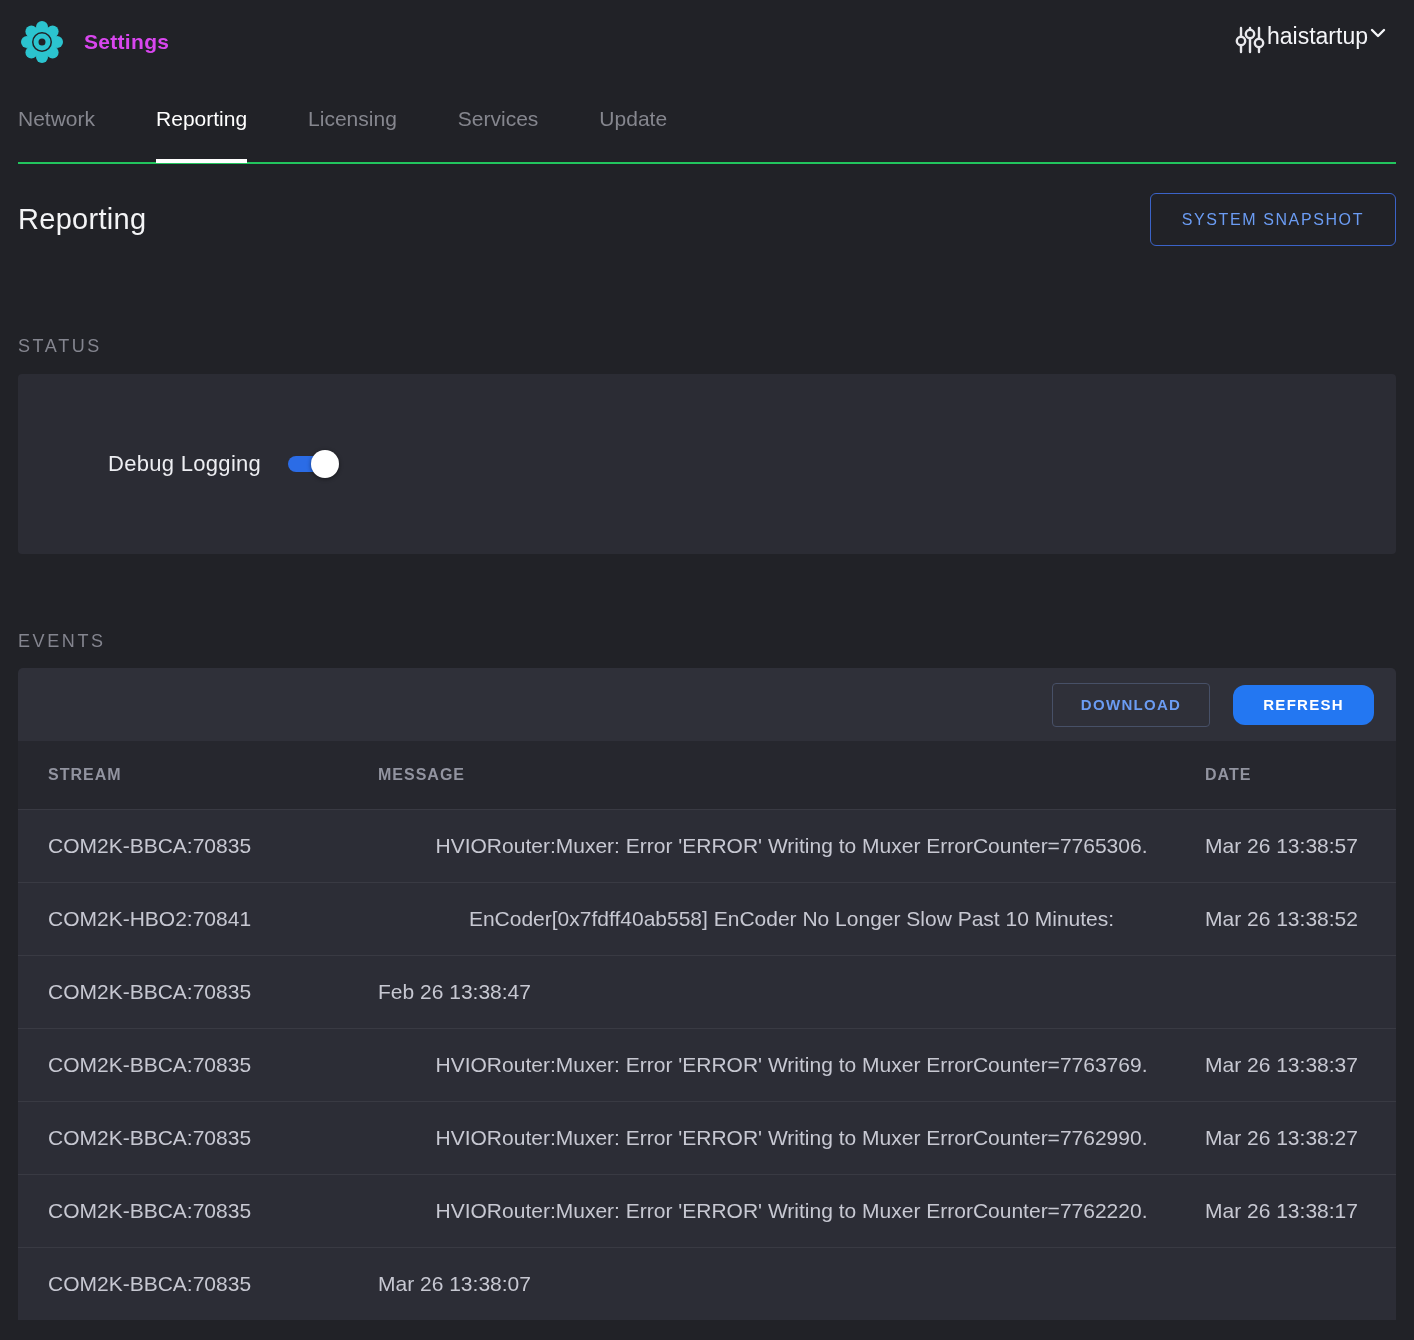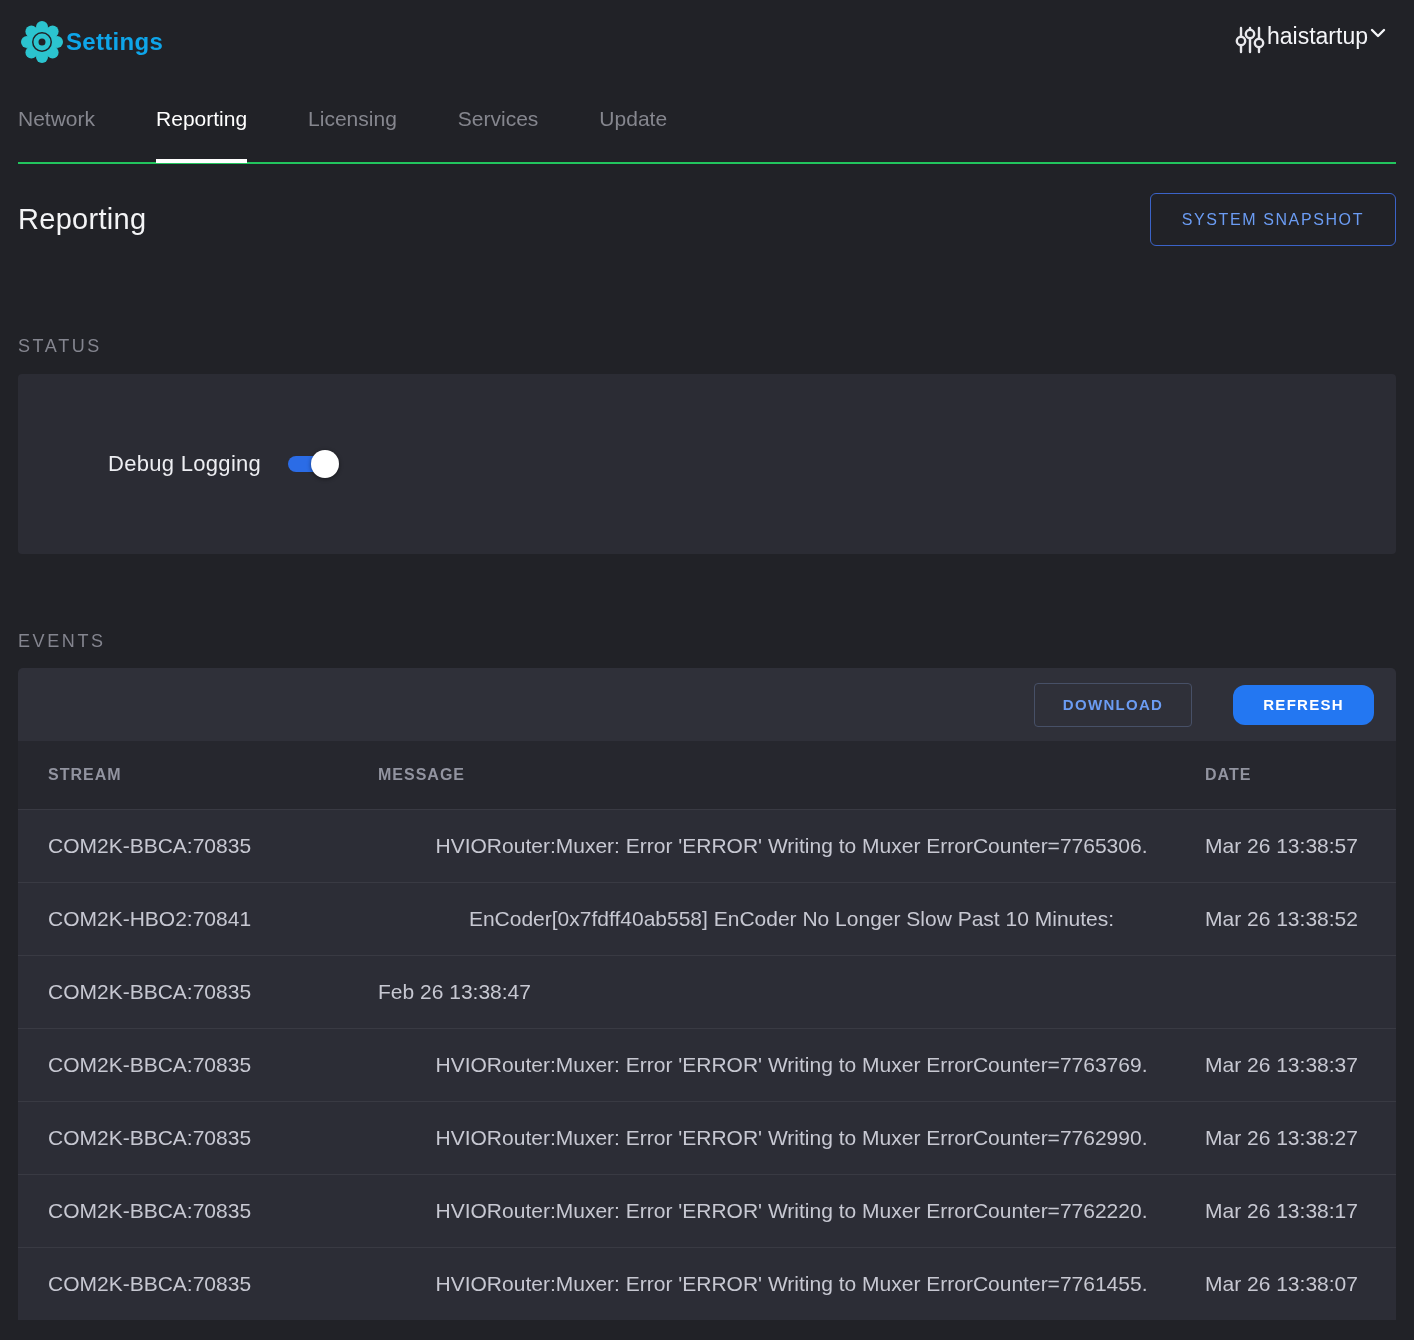--- a/index.html
+++ b/index.html
@@ -7,21 +7,21 @@
   body {
     background:#212227;
     font-family:"Liberation Sans", sans-serif;
     color:#e9eaee;
     -webkit-font-smoothing:antialiased;
   }
 
   
   .app-header { display:flex; align-items:center; padding:18px 26px 0 18px; }
   .app-icon { width:48px; height:48px; flex:0 0 auto; }
-  .app-title { font-size:24px; font-weight:700; color:#0ea5e9; letter-spacing:.3px; }
+  .app-title { margin-left:18px; font-size:21px; font-weight:700; color:#d946ef; letter-spacing:.3px; }
   .header-right { margin-left:auto; display:flex; align-items:flex-start; cursor:pointer; }
   .account-name { font-size:23px; font-weight:500; color:#f4f5f8; }
 
   
   .tabs { margin:41px 18px 0; display:flex; gap:61px; border-bottom:2px solid #22c55e; }
   .tab { font-size:21px; color:#85868e; padding-bottom:31px; position:relative; cursor:pointer; white-space:nowrap; }
   .tab.active { color:#ffffff; }
   .tab.active::after { content:""; position:absolute; left:0; right:0; bottom:-1px; height:4px; background:#ffffff; }
 
   
@@ -60,21 +60,21 @@
     justify-content:flex-end; gap:23px; padding-right:22px;
   }
   .btn-download {
     height:44px; padding:0 28px; border-radius:4px;
     border:1px solid #475067; color:#6b9cf3;
     font-size:15px; font-weight:600; letter-spacing:1.3px;
   }
   .btn-refresh {
     height:40px; padding:0 30px; border-radius:12px;
     background:#2377f2; color:#ffffff;
-    font-size:15px; font-weight:700; letter-spacing:1.3px;margin-left:18px;
+    font-size:15px; font-weight:700; letter-spacing:1.3px;
   }
 
   .grid-cols { display:grid; grid-template-columns:330px 1fr 166px; align-items:center; padding:0 25px 0 30px; }
   .table-head { background:#26272e; height:68px; }
   .th { font-size:16px; font-weight:600; color:#9294a0; letter-spacing:1px; }
   .table-row { background:#2c2d36; height:73px; border-top:1px solid #393a43; font-size:21px; color:#c7c8d2; }
   .table-row:first-of-type { border-top:none; }
   .cell { white-space:nowrap; overflow:hidden; }
   .cell-message { text-align:center; }
 </style>
@@ -184,17 +184,16 @@
     <span class="cell cell-message">HVIORouter:Muxer: Error 'ERROR' Writing to Muxer ErrorCounter=7762990.</span>
     <span class="cell">Mar 26 13:38:27</span>
   </div>
   <div class="grid-cols table-row">
     <span class="cell">COM2K-BBCA:70835</span>
     <span class="cell cell-message">HVIORouter:Muxer: Error 'ERROR' Writing to Muxer ErrorCounter=7762220.</span>
     <span class="cell">Mar 26 13:38:17</span>
   </div>
   <div class="grid-cols table-row">
     <span class="cell">COM2K-BBCA:70835</span>
-    <span class="cell cell-message">HVIORouter:Muxer: Error 'ERROR' Writing to Muxer ErrorCounter=7761455.</span>
     <span class="cell">Mar 26 13:38:07</span>
   </div>
 
 </div>
 
 </body></html>

